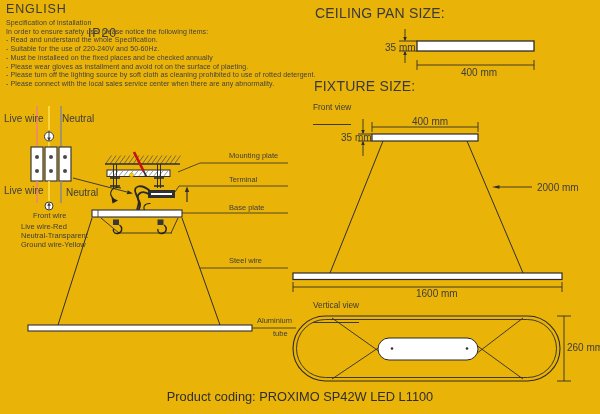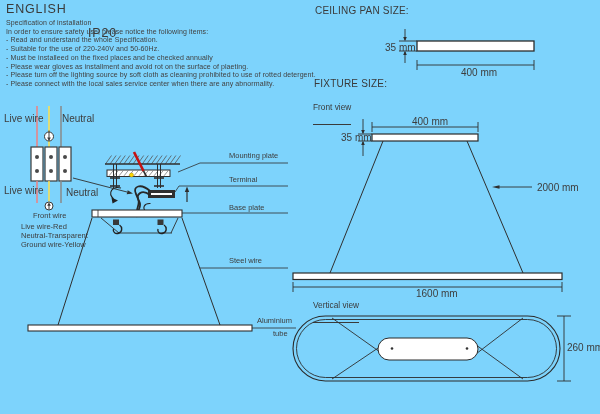--- a/index.html
+++ b/index.html
@@ -1,26 +1,26 @@
 <!DOCTYPE html>
 <html><head>
 <meta charset="utf-8">
 <style>
   html,body { margin:0; padding:0; background:#fff; }
   .page {
-    position:relative; width:600px; height:414px; background:#7dd3fc;
+    position:relative; width:600px; height:414px; background:#eab308;
     font-family:"Liberation Sans", sans-serif; color:#3d3d3d; overflow:hidden;
   }
   .abs { position:absolute; white-space:nowrap; }
   .h1  { font-size:12.5px; letter-spacing:0.8px; color:#3a3a3a; }
   .spec { position:absolute; left:6px; top:19px; font-size:7px; line-height:8.7px;
           letter-spacing:0.1px; color:#414141; white-space:nowrap; }
   .lbl  { font-size:10px; color:#3d3d3d; }
   .lbl75{ font-size:7.5px; color:#3d3d3d; }
-  .sect { font-size:10px; letter-spacing:0.2px; color:#3a3a3a; }
+  .sect { font-size:14px; letter-spacing:0.2px; color:#3a3a3a; }
   .view { font-size:8.3px; color:#3a3a3a; border-bottom:1px solid #3a3a3a; padding-bottom:12px; }
   .footer { position:absolute; left:0; top:389px; width:600px; text-align:center;
             font-size:12.8px; color:#2e2e2e; }
   svg { position:absolute; overflow:visible; }
   .wire { stroke-width:1.5; fill:none; }          
   .art  { fill:none; }                             
 </style>
 </head>
 <body>
 
@@ -277,14 +277,15 @@
     <circle cx="102" cy="38.5" r="1.3" fill="#333"></circle>
     <circle cx="177" cy="38.5" r="1.3" fill="#333"></circle>
     <g stroke="#2f2f2f" stroke-width="0.9">
       <line x1="274" y1="6" x2="274" y2="71"></line>
       <line x1="267" y1="6" x2="281" y2="6"></line>
         <line x1="267" y1="71" x2="281" y2="71"></line>
     </g>
   </svg>
   <span class="abs lbl" style="left:567px; top:342px;">260 mm</span>
 
+  <div class="footer">Product coding: PROXIMO SP42W LED L1100</div>
 
 </div>
 
 </body></html>

